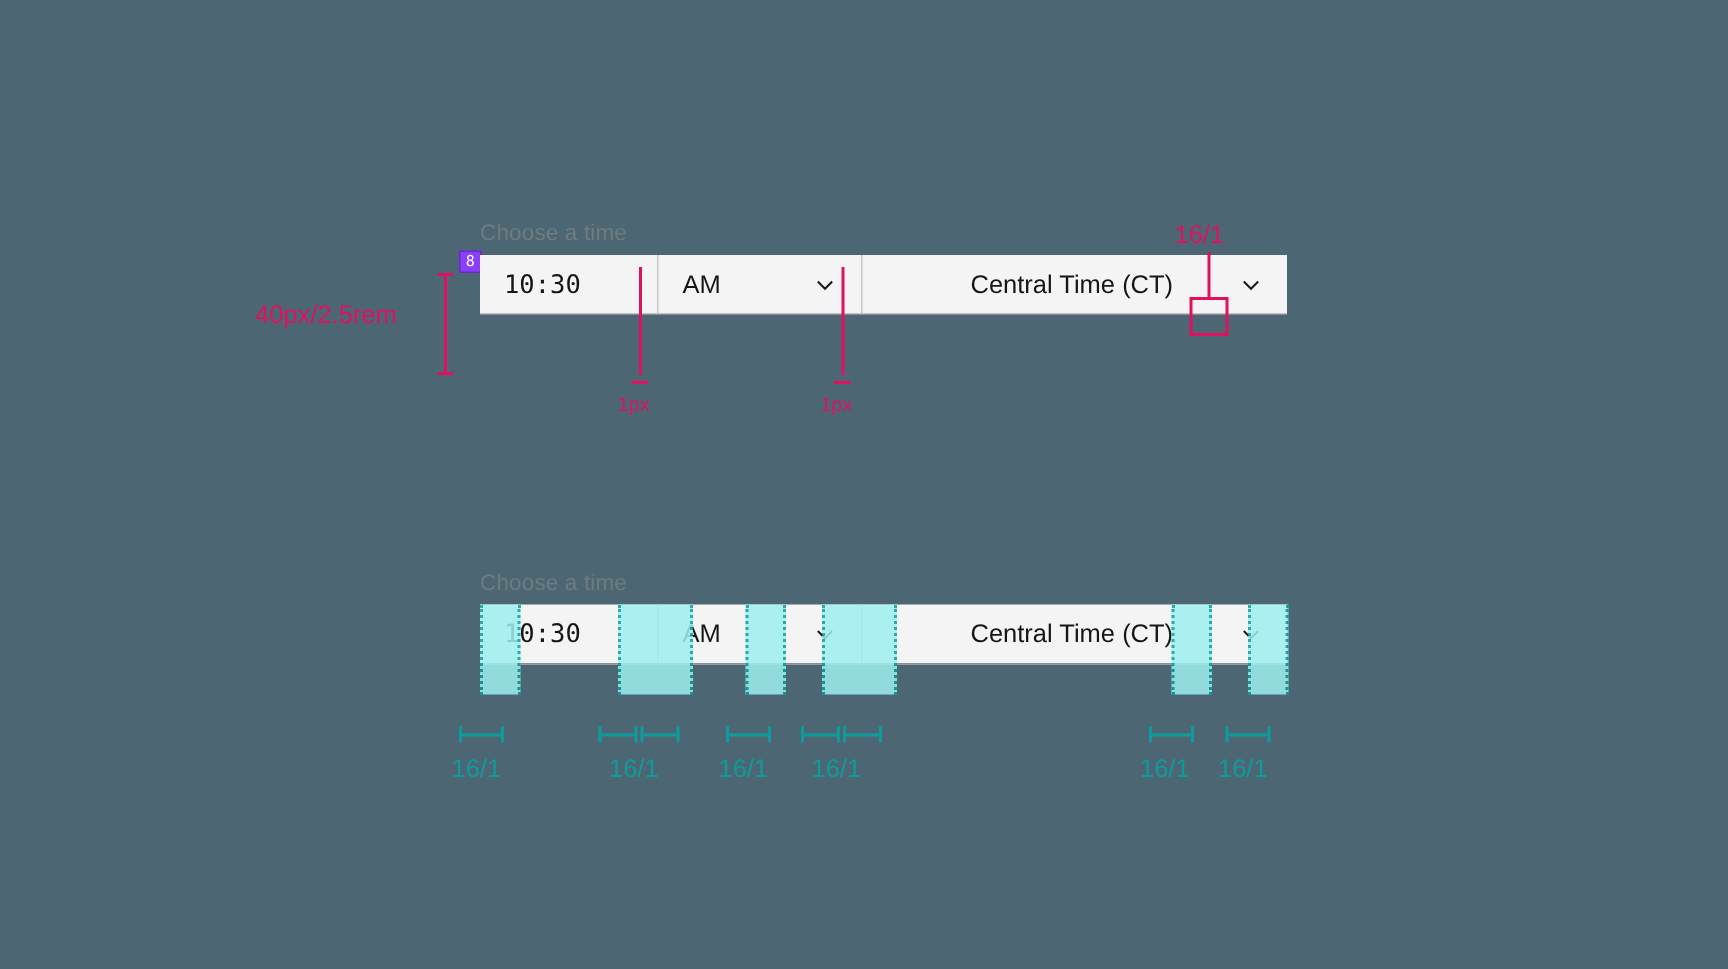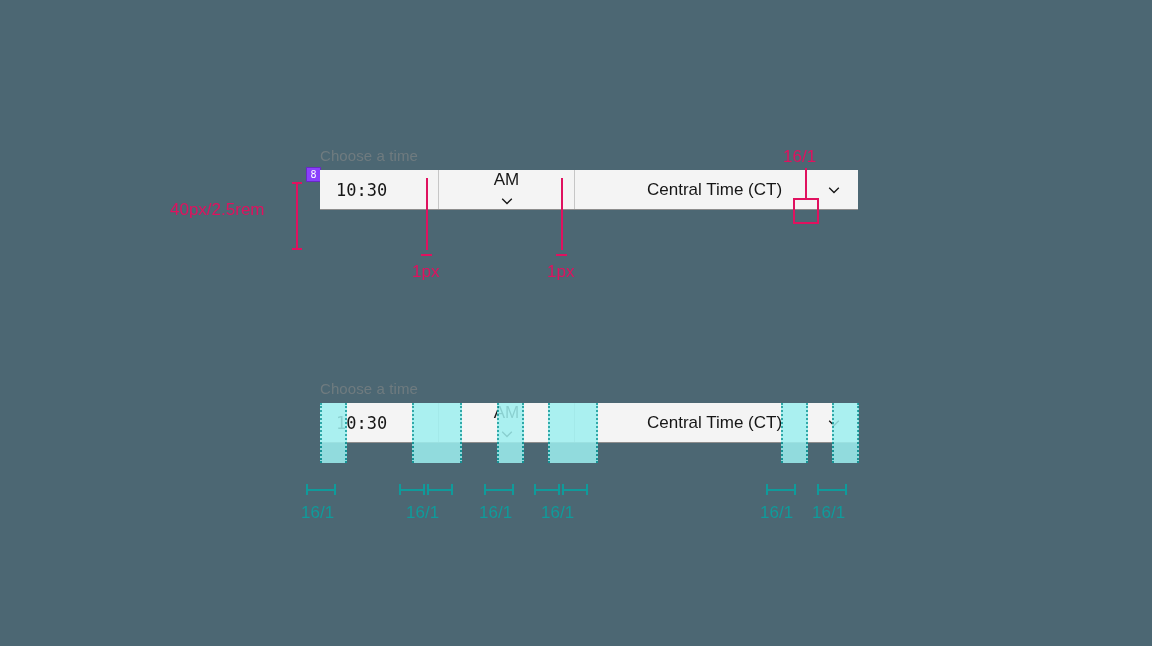--- a/index.html
+++ b/index.html
@@ -59,21 +59,20 @@
     background: #c6c6c6;
     align-self: stretch;
   }
 
   .seg-ampm {
     width: 135px;
     padding-left: 16px;
     padding-right: 16px;
     box-sizing: border-box;
     justify-content: space-between;
-    flex-direction: column;
   }
   .seg-ampm .val {
     font-size: 17px;
     color: #161616;
   }
 
   .seg-zone {
     flex: 1;
     padding-left: 24px;
     padding-right: 16px;
@@ -152,21 +151,21 @@
   }
   .leader-foot {
     position: absolute;
     width: 11px;
     height: 2px;
     background: #e0115f;
   }
   .lbl-1px {
     position: absolute;
     color: #e0115f;
-    font-size: 17px;
+    font-size: 13px;
   }
 
   
   .callout-box {
     position: absolute;
     left: 793px;
     top: 198px;
     width: 26px;
     height: 26px;
     border: 2px solid #e0115f;

